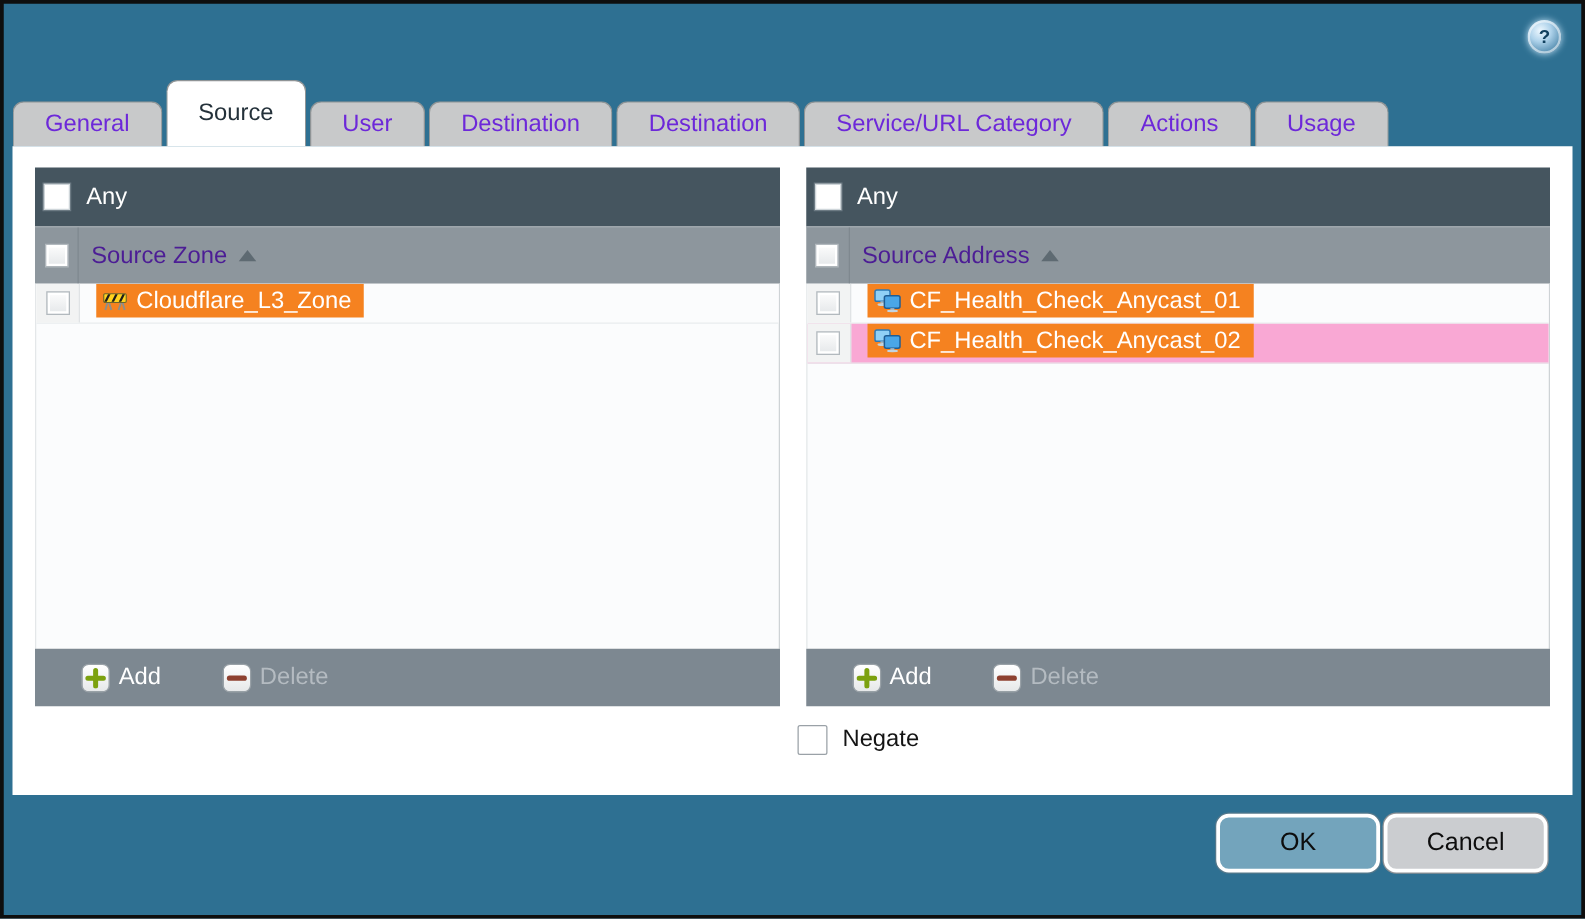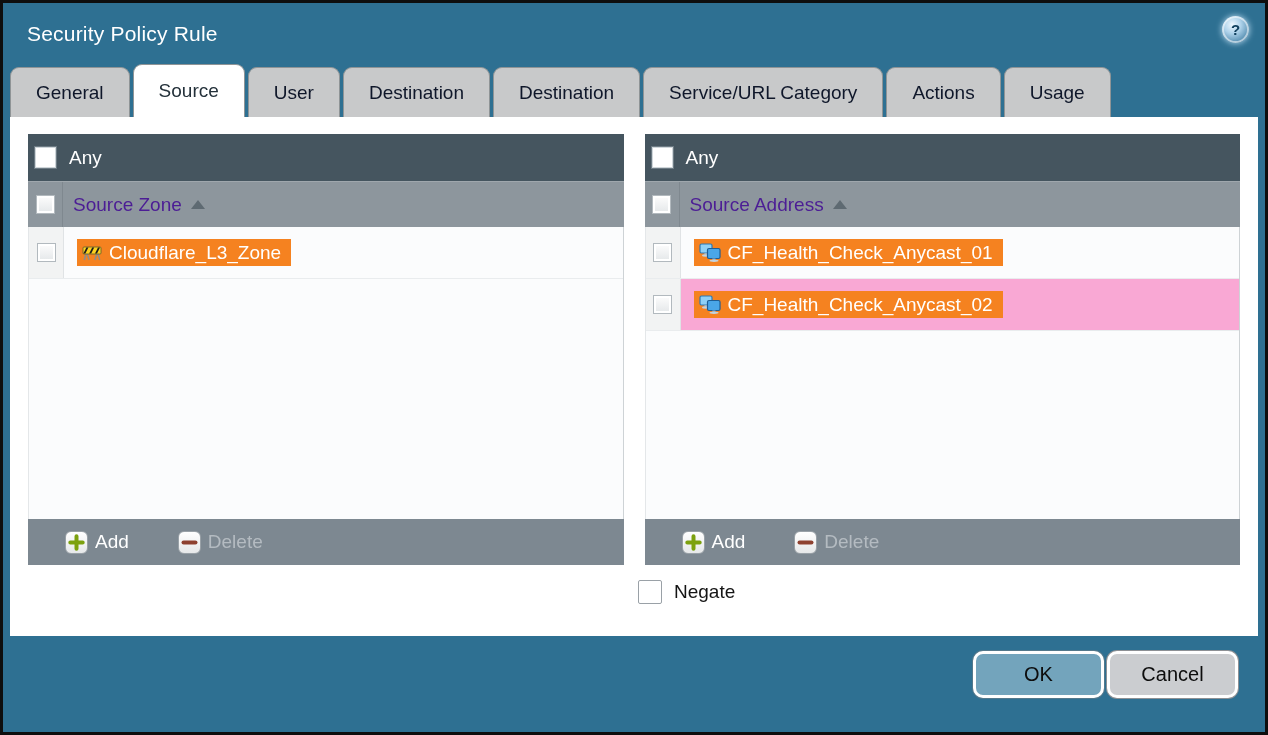--- a/index.html
+++ b/index.html
@@ -22,25 +22,25 @@
     background: radial-gradient(circle at 38% 32%, #eef8ff 0%, #aed2ea 35%, #5d94b6 70%, #35688a 100%);
     box-shadow: 0 0 6px rgba(200,230,250,.95), inset 0 0 0 2px rgba(255,255,255,.55);
     display: flex; align-items: center; justify-content: center;
     cursor: pointer;
   }
   .help span { color: #11405e; font-weight: bold; font-size: 15px; line-height: 1; }
 
   
   .tabs { height: 53px; display: flex; align-items: flex-end; padding-left: 7px; position: relative; }
   .tab {
-    height: 50px; display: flex; align-items: center;
+    height: 36px; display: flex; align-items: center;
     padding: 0 25px; margin-right: 3px;
     background: #c8c9ca; border: 1px solid #8f9496; border-bottom: none;
     border-radius: 9px 9px 0 0;
-    color: #0f172a; font-size: 19px; white-space: nowrap; cursor: pointer;
+    color: #6d28d9; font-size: 19px; white-space: nowrap; cursor: pointer;
   }
   .tab.active { background: #ffffff; height: 53px; z-index: 2; color: #24313a; }
 
   
   .content {
     background: #ffffff; height: 519px; margin: 0 7px;
     padding: 17px 18px 0 18px; position: relative; z-index: 1;
   }
   .panels { display: flex; gap: 21px; height: 431px; }
   .panel { flex: 1 1 0; display: flex; flex-direction: column; min-width: 0; }
@@ -62,21 +62,21 @@
     border: 1px solid #b2b9be; box-shadow: inset 0 0 0 2px #ffffff;
   }
   .col-title { margin-left: 10px; }
   .sort-arrow {
     margin-left: 9px; width: 0; height: 0;
     border-left: 7px solid transparent; border-right: 7px solid transparent;
     border-bottom: 9px solid #5e6a72;
   }
 
   .rows { flex: 1 1 auto; background: #fbfcfd; border-left: 1px solid #e4e7e9; border-right: 1px solid #ced3d6; overflow: hidden; }
-  .row { height: 52px; display: flex; align-items: center; border-bottom: 1px solid #e9ecee; background: #fbfcfd; }
+  .row { height: 32px; display: flex; align-items: flex-start; border-bottom: 1px solid #e9ecee; background: #fbfcfd; }
   .row.alt { background: #f9a8d4; }
   .row .cbcell { background: #f2f3f3; border-right: 1px solid #e0e3e5; }
   .pill {
     margin-left: 13px; height: 27px; background: #f58220;
     display: inline-flex; align-items: center; gap: 7px;
     padding: 0 10px 0 5px; color: #ffffff; font-size: 19px; white-space: nowrap;
   }
   .pill svg { flex: none; }
 
   .panel-footer { height: 46px; background: #7d8891; display: flex; align-items: center; padding-left: 9px; gap: 21px; flex: none; }
@@ -101,21 +101,20 @@
   }
   .btn-ok { background: #73a4bc; box-shadow: 0 0 0 1px #54788b; }
   .btn-cancel { background: #cbcdd0; box-shadow: 0 0 0 1px #8d9094; }
 </style>
 </head>
 <body>
 
 <div class="dialog">
 
   <div class="titlebar">
-    <span class="title">Security Policy Rule</span>
     <div class="help">
       <span>?</span>
     </div>
   </div>
 
   <div class="tabs">
     <div class="tab">General</div>
     <div class="tab active">Source</div>
     <div class="tab">User</div>
     <div class="tab">Destination</div>

